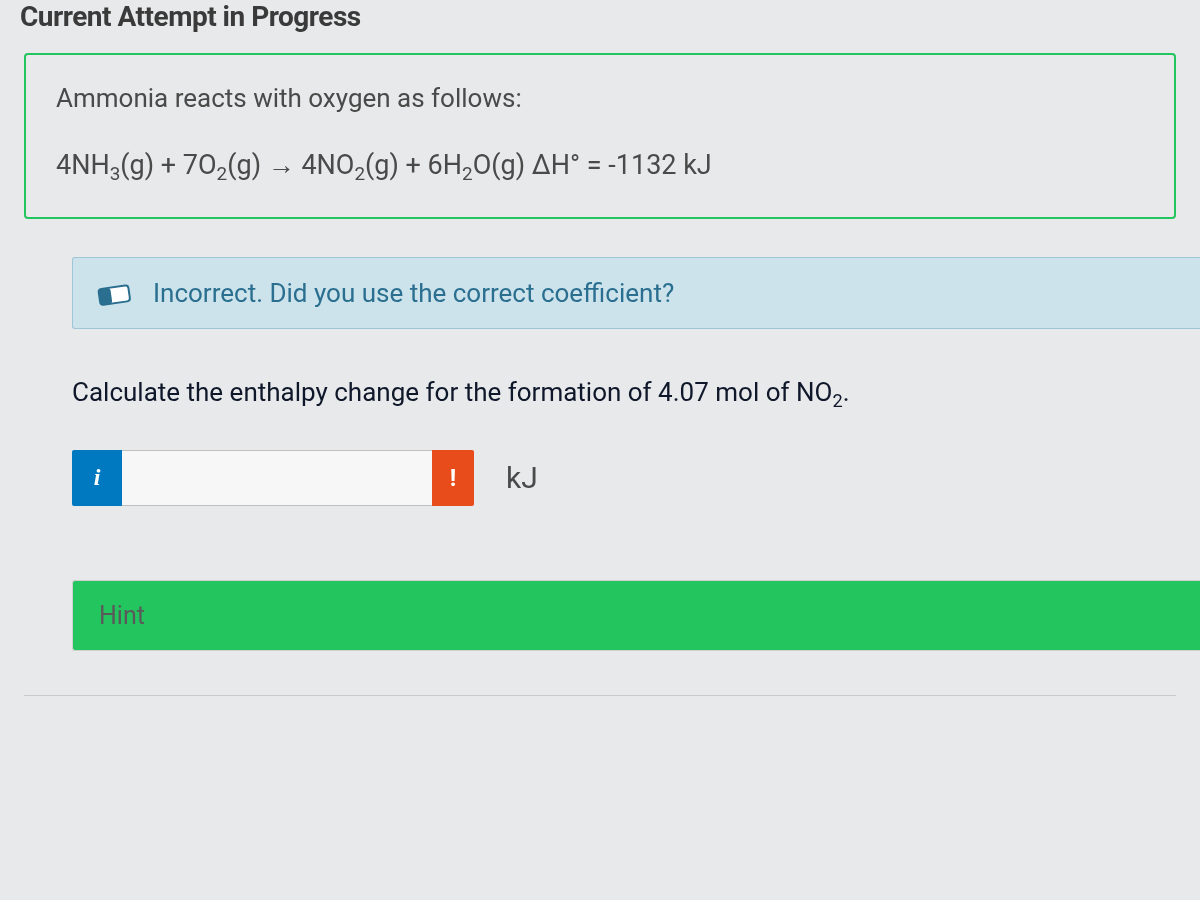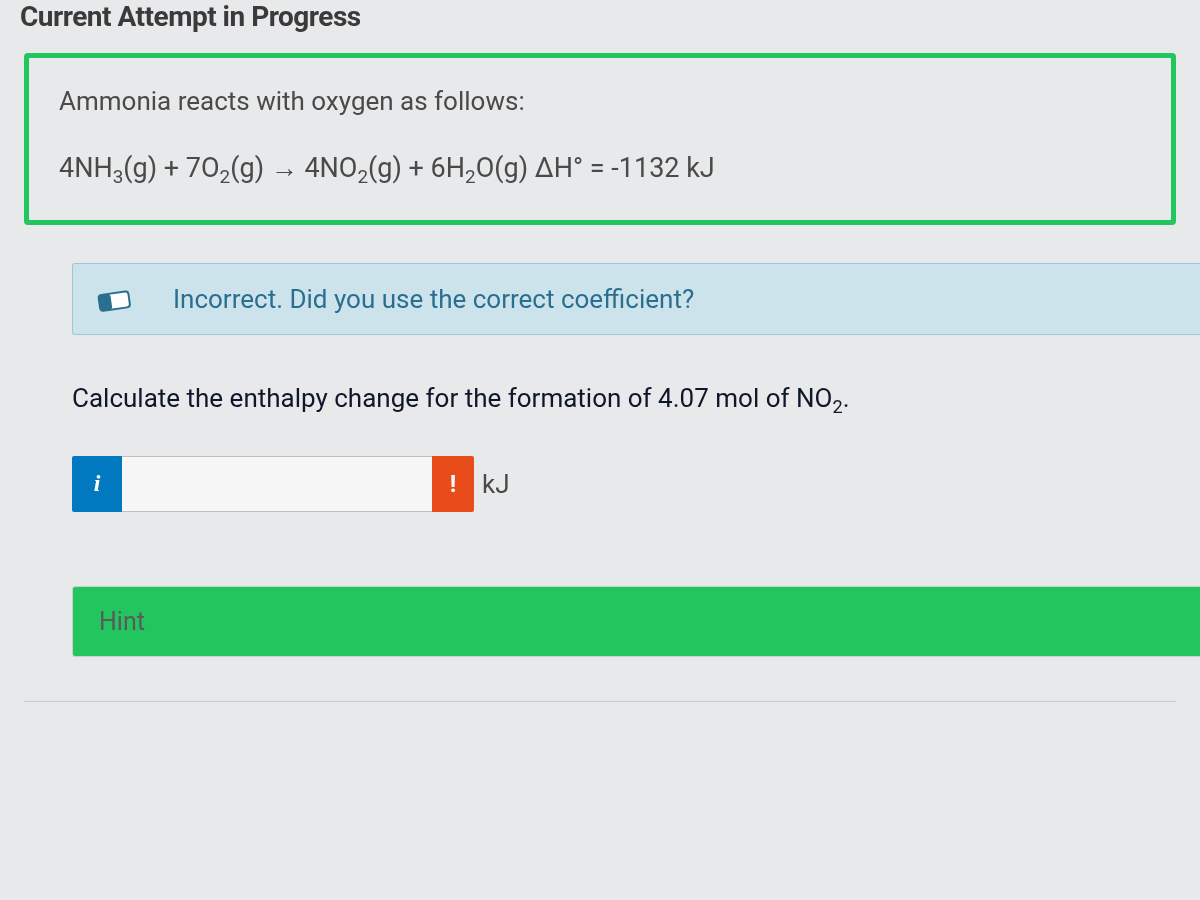--- a/index.html
+++ b/index.html
@@ -14,21 +14,21 @@
   }
   .header-fragment {
     padding: 0 20px 10px 20px;
     font-size: 28px;
     font-weight: 700;
     color: #3a3a3a;
     letter-spacing: -0.5px;
   }
   .question-card {
     margin: 10px 24px 30px 24px;
-    border: 5px solid #22c55e;
+    border: 2px solid #22c55e;
     border-radius: 4px;
     padding: 28px 30px 32px 30px;
     background: #e8e9ea;
   }
   .q-intro {
     font-size: 26px;
     color: #4a4a4a;
     font-weight: 400;
     margin-bottom: 36px;
   }
@@ -39,21 +39,21 @@
   }
   .sub { font-size: 0.7em; vertical-align: sub; }
   .feedback-bar {
     margin: 38px 0 0 72px;
     display: flex;
     align-items: center;
     background: #cde3ec;
     border: 1px solid #9fc6d6;
     border-radius: 3px 0 0 3px;
     padding: 20px 24px;
-    gap: 40px;
+    gap: 20px;
     border-right: none;
   }
   .eraser-icon {
     width: 36px;
     height: 28px;
     position: relative;
     flex-shrink: 0;
     transform: rotate(-8deg);
   }
   .eraser-icon svg { display:block; }
@@ -105,22 +105,22 @@
     display: flex;
     align-items: center;
     justify-content: center;
     font-weight: 700;
     font-size: 24px;
     border-radius: 0 2px 2px 0;
   }
   .unit-label {
     display: flex;
     align-items: center;
-    padding-left: 8px;
-    font-size: 26px;
+    padding-left: 32px;
+    font-size: 30px;
     color: #4a4a4a;
   }
   .hint-bar {
     margin: 74px 0 0 72px;
     border: 1px solid #cfcfcf;
     border-right: none;
     border-radius: 3px 0 0 3px;
     background: #22c55e;
     padding: 20px 26px;
     font-size: 25px;

